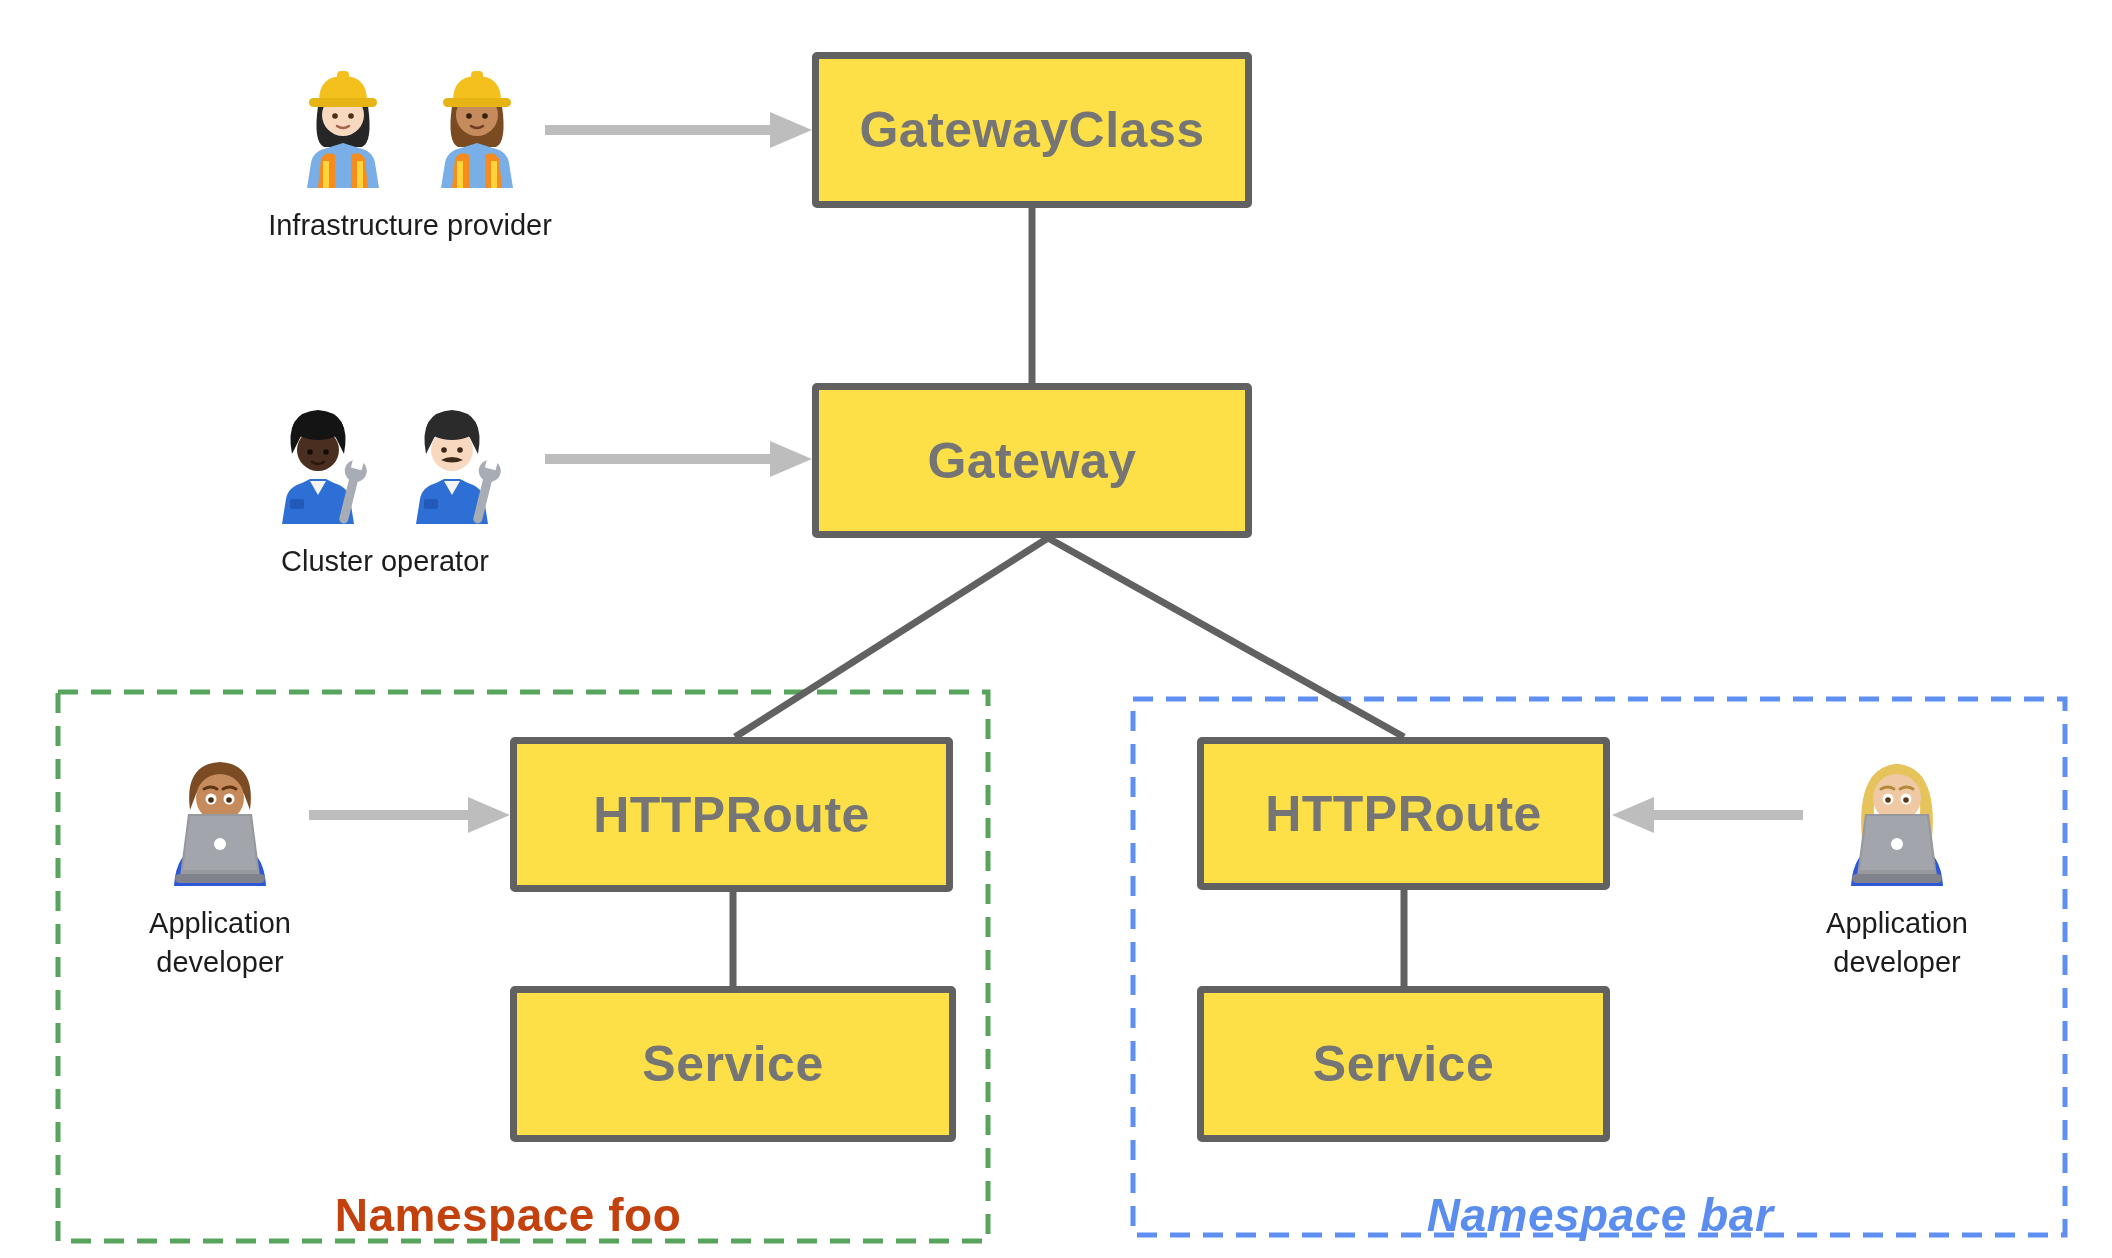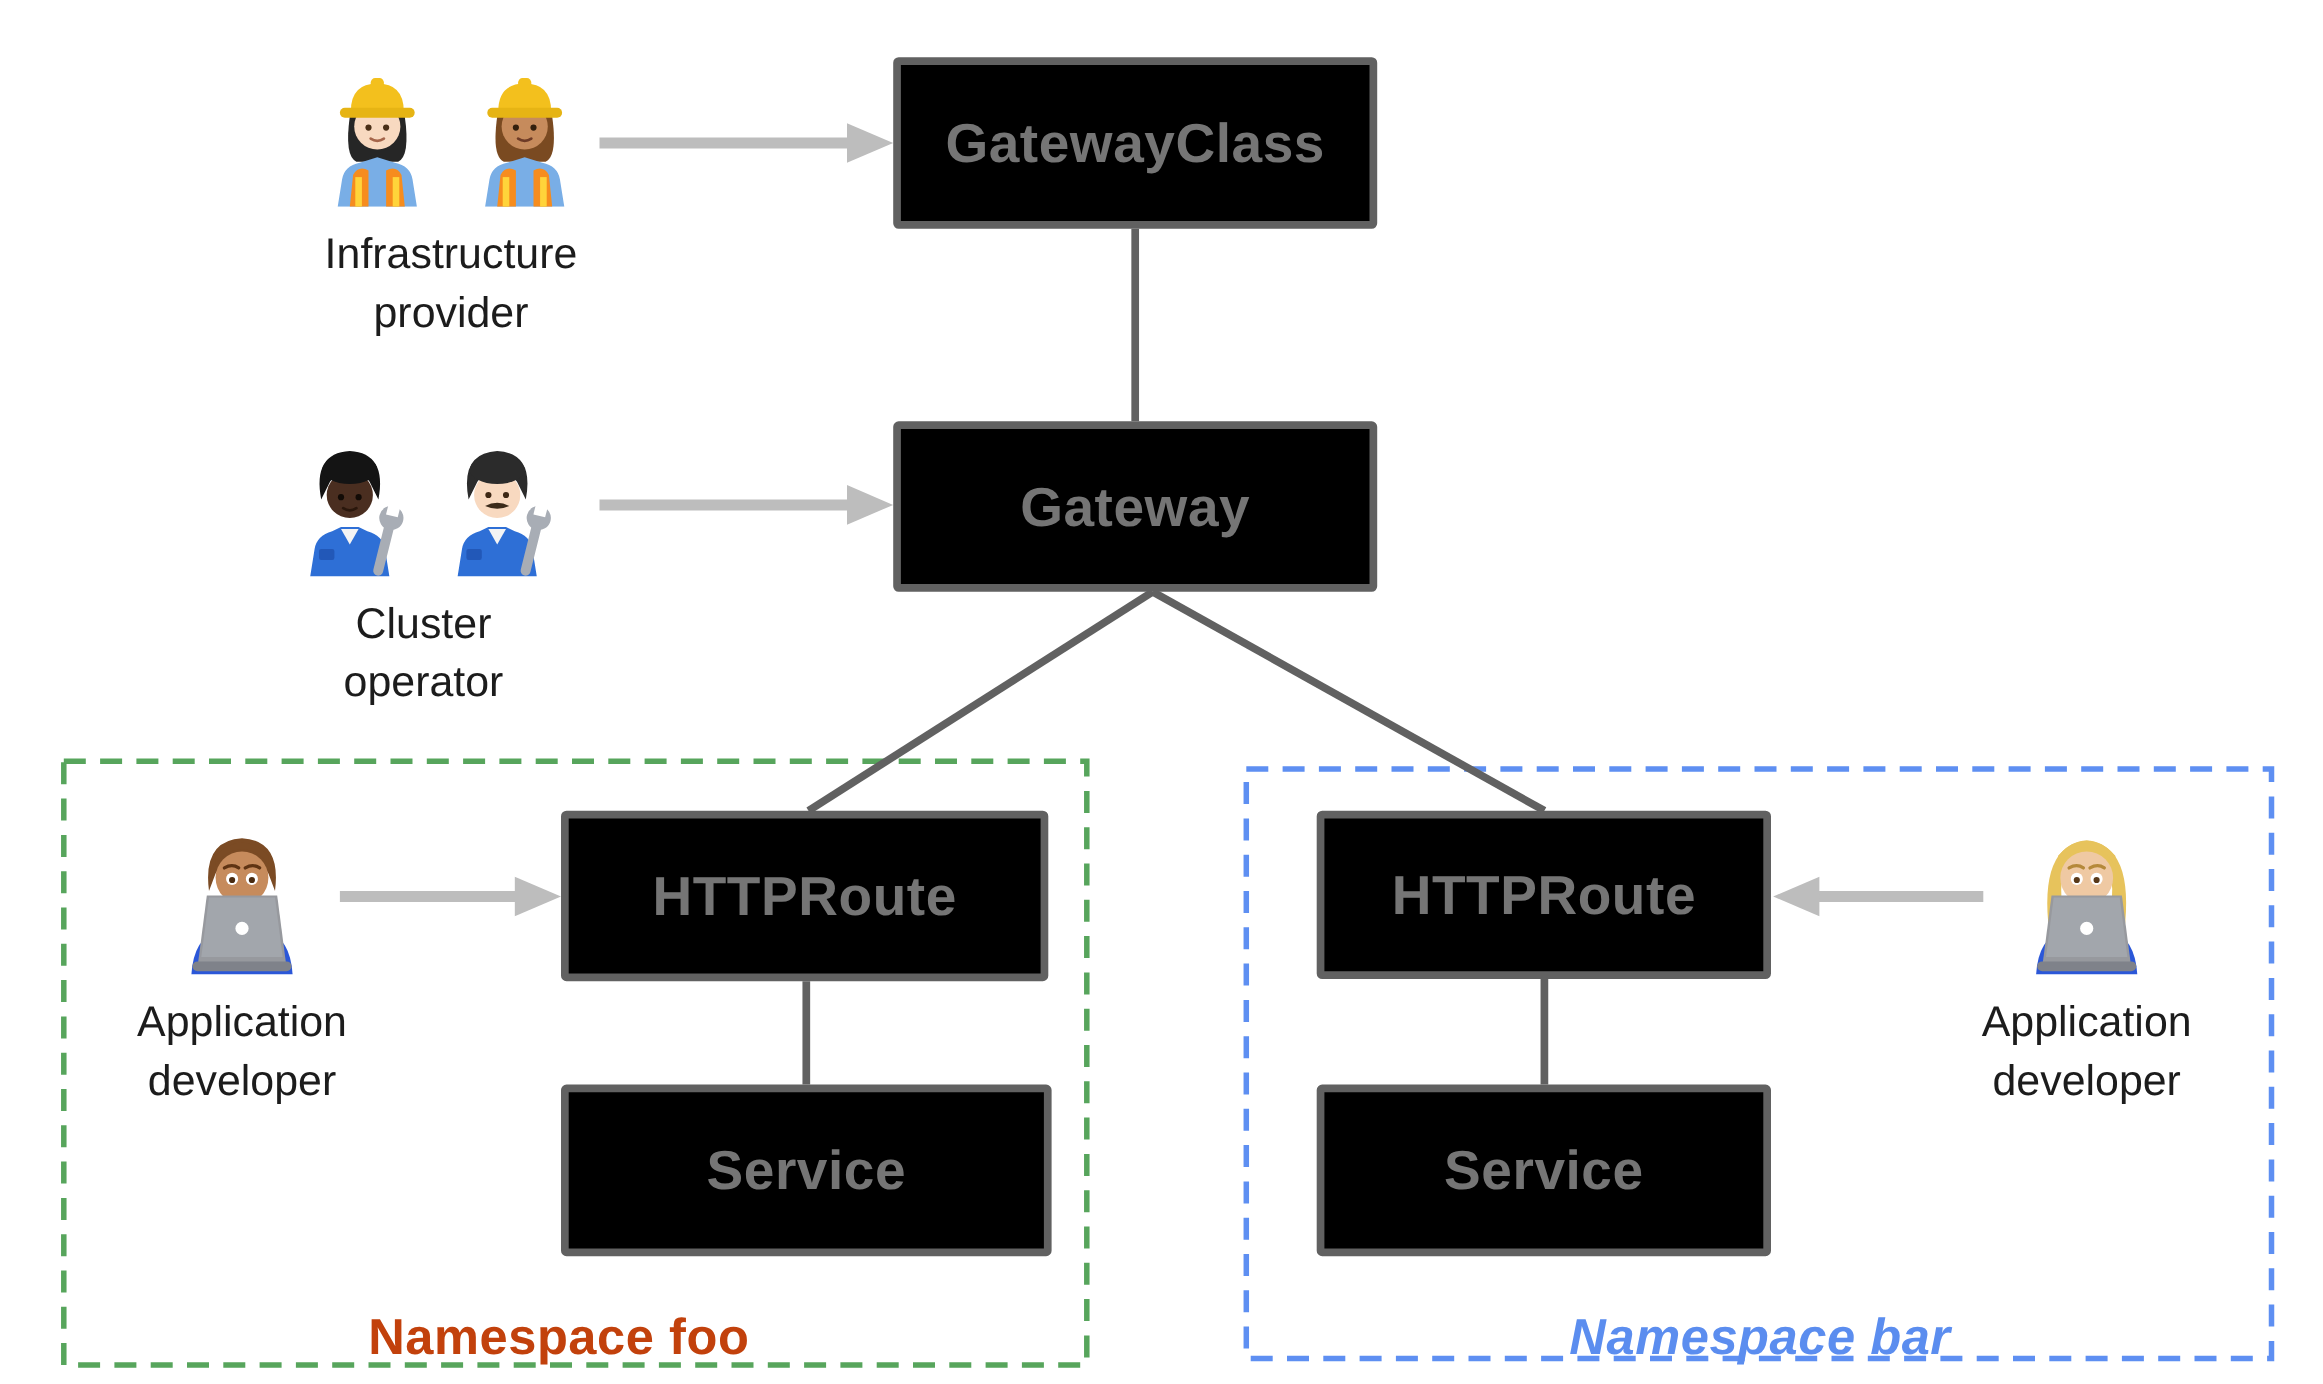--- a/index.html
+++ b/index.html
@@ -8,34 +8,34 @@
     font-family:"Liberation Sans",sans-serif;
   }
   .layer{position:absolute;left:0;top:0;}
   .connector{stroke:#616161;stroke-width:7;fill:none;}
   .arrow-line{stroke:#bdbdbd;stroke-width:10;fill:none;}
   .arrow-head{fill:#bdbdbd;stroke:none;}
   .ns-rect{fill:none;stroke-width:5;stroke-dasharray:20 13;}
   .ns-foo-stroke{stroke:#57a55c;}
   .ns-bar-stroke{stroke:#5e8ff2;}
   .node{
-    position:absolute;box-sizing:border-box;background:#000000;
+    position:absolute;box-sizing:border-box;background:#fde047;
     border:7px solid #616161;border-radius:5px;
     display:flex;align-items:center;justify-content:center;
     color:#757575;font-size:50px;font-weight:700;letter-spacing:0.5px;
   }
   .ns-label{
     position:absolute;text-align:center;font-size:46px;font-weight:700;letter-spacing:0.5px;
   }
   .ns-label.foo{color:#c2410c;}
   .ns-label.bar{color:#5b8def;font-style:italic;}
   .persona{position:absolute;display:flex;flex-direction:column;align-items:center;}
   .persona .icons{display:flex;gap:34px;align-items:flex-end;}
   .persona .plabel{
-    color:#1c1c1c;font-size:39px;line-height:1.35;text-align:center;font-weight:400;
+    color:#1c1c1c;font-size:29px;line-height:1.35;text-align:center;font-weight:400;
   }
   .persona .plabel{margin-top:18px;}
   .w320{width:320px;} .w210{width:210px;} .w250{width:250px;}
 </style>
 </head>
 <body>
 
 <div class="canvas">
 
   <svg class="layer" width="2112" height="1258" viewBox="0 0 2112 1258">

